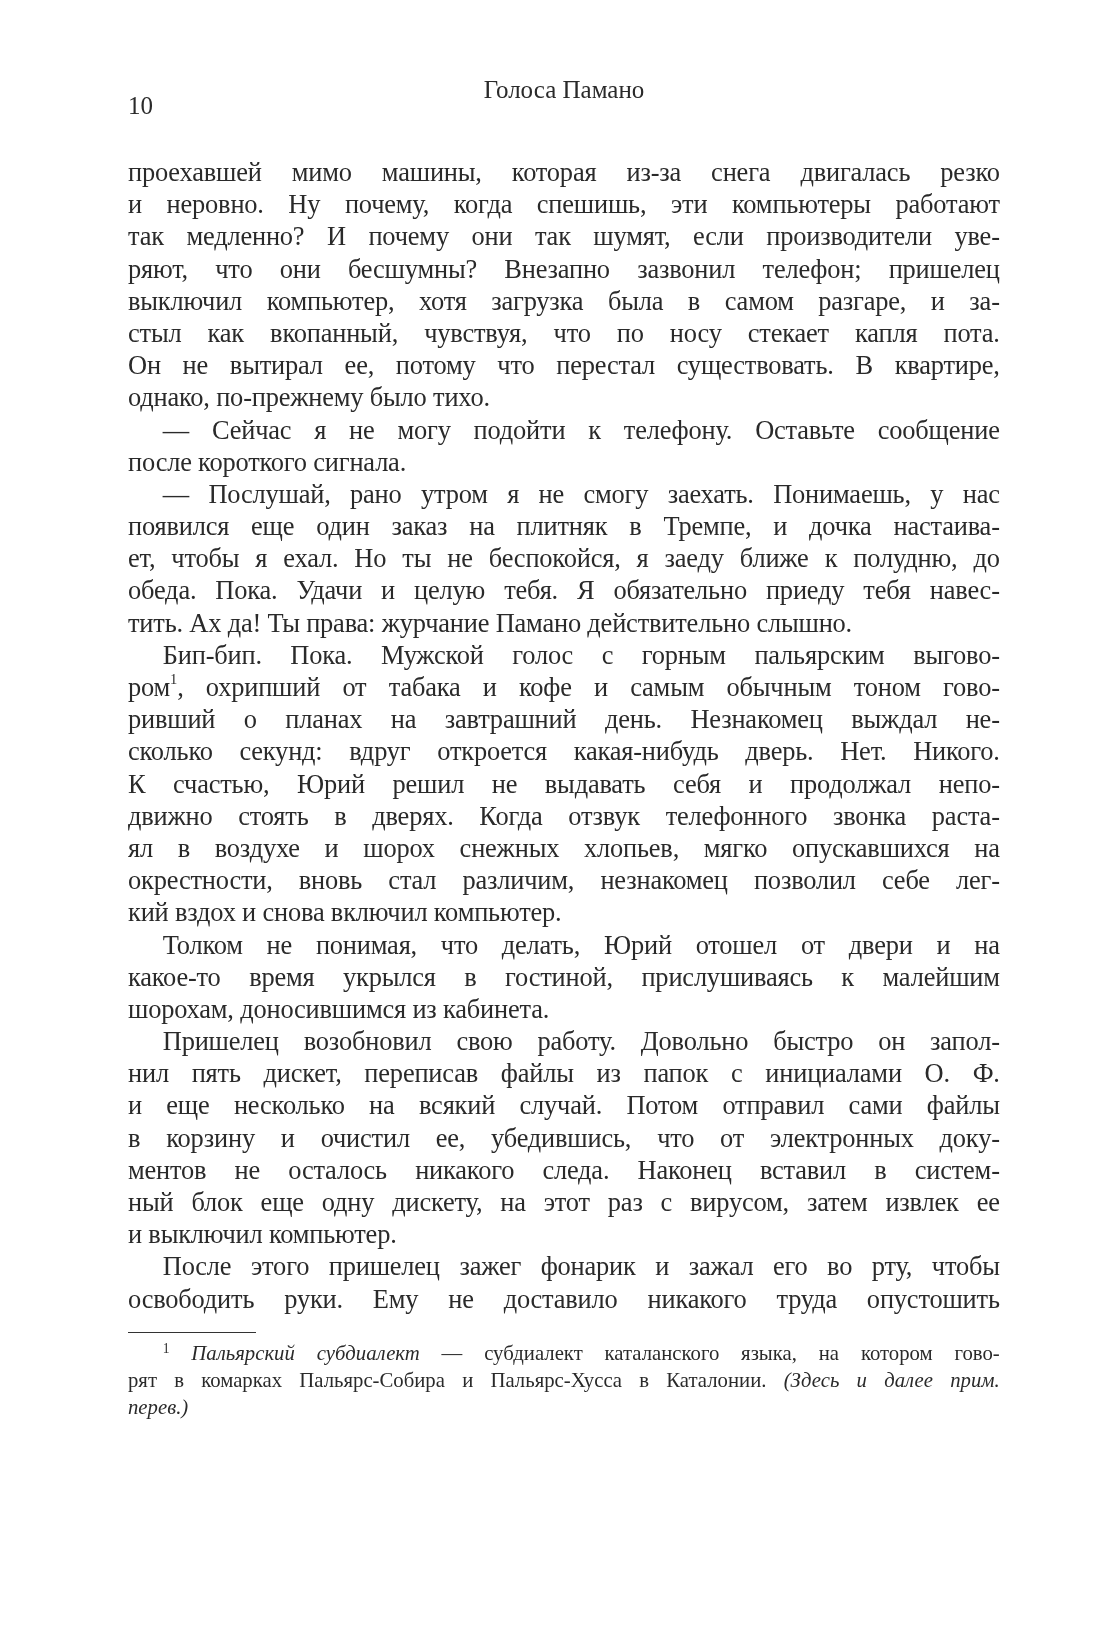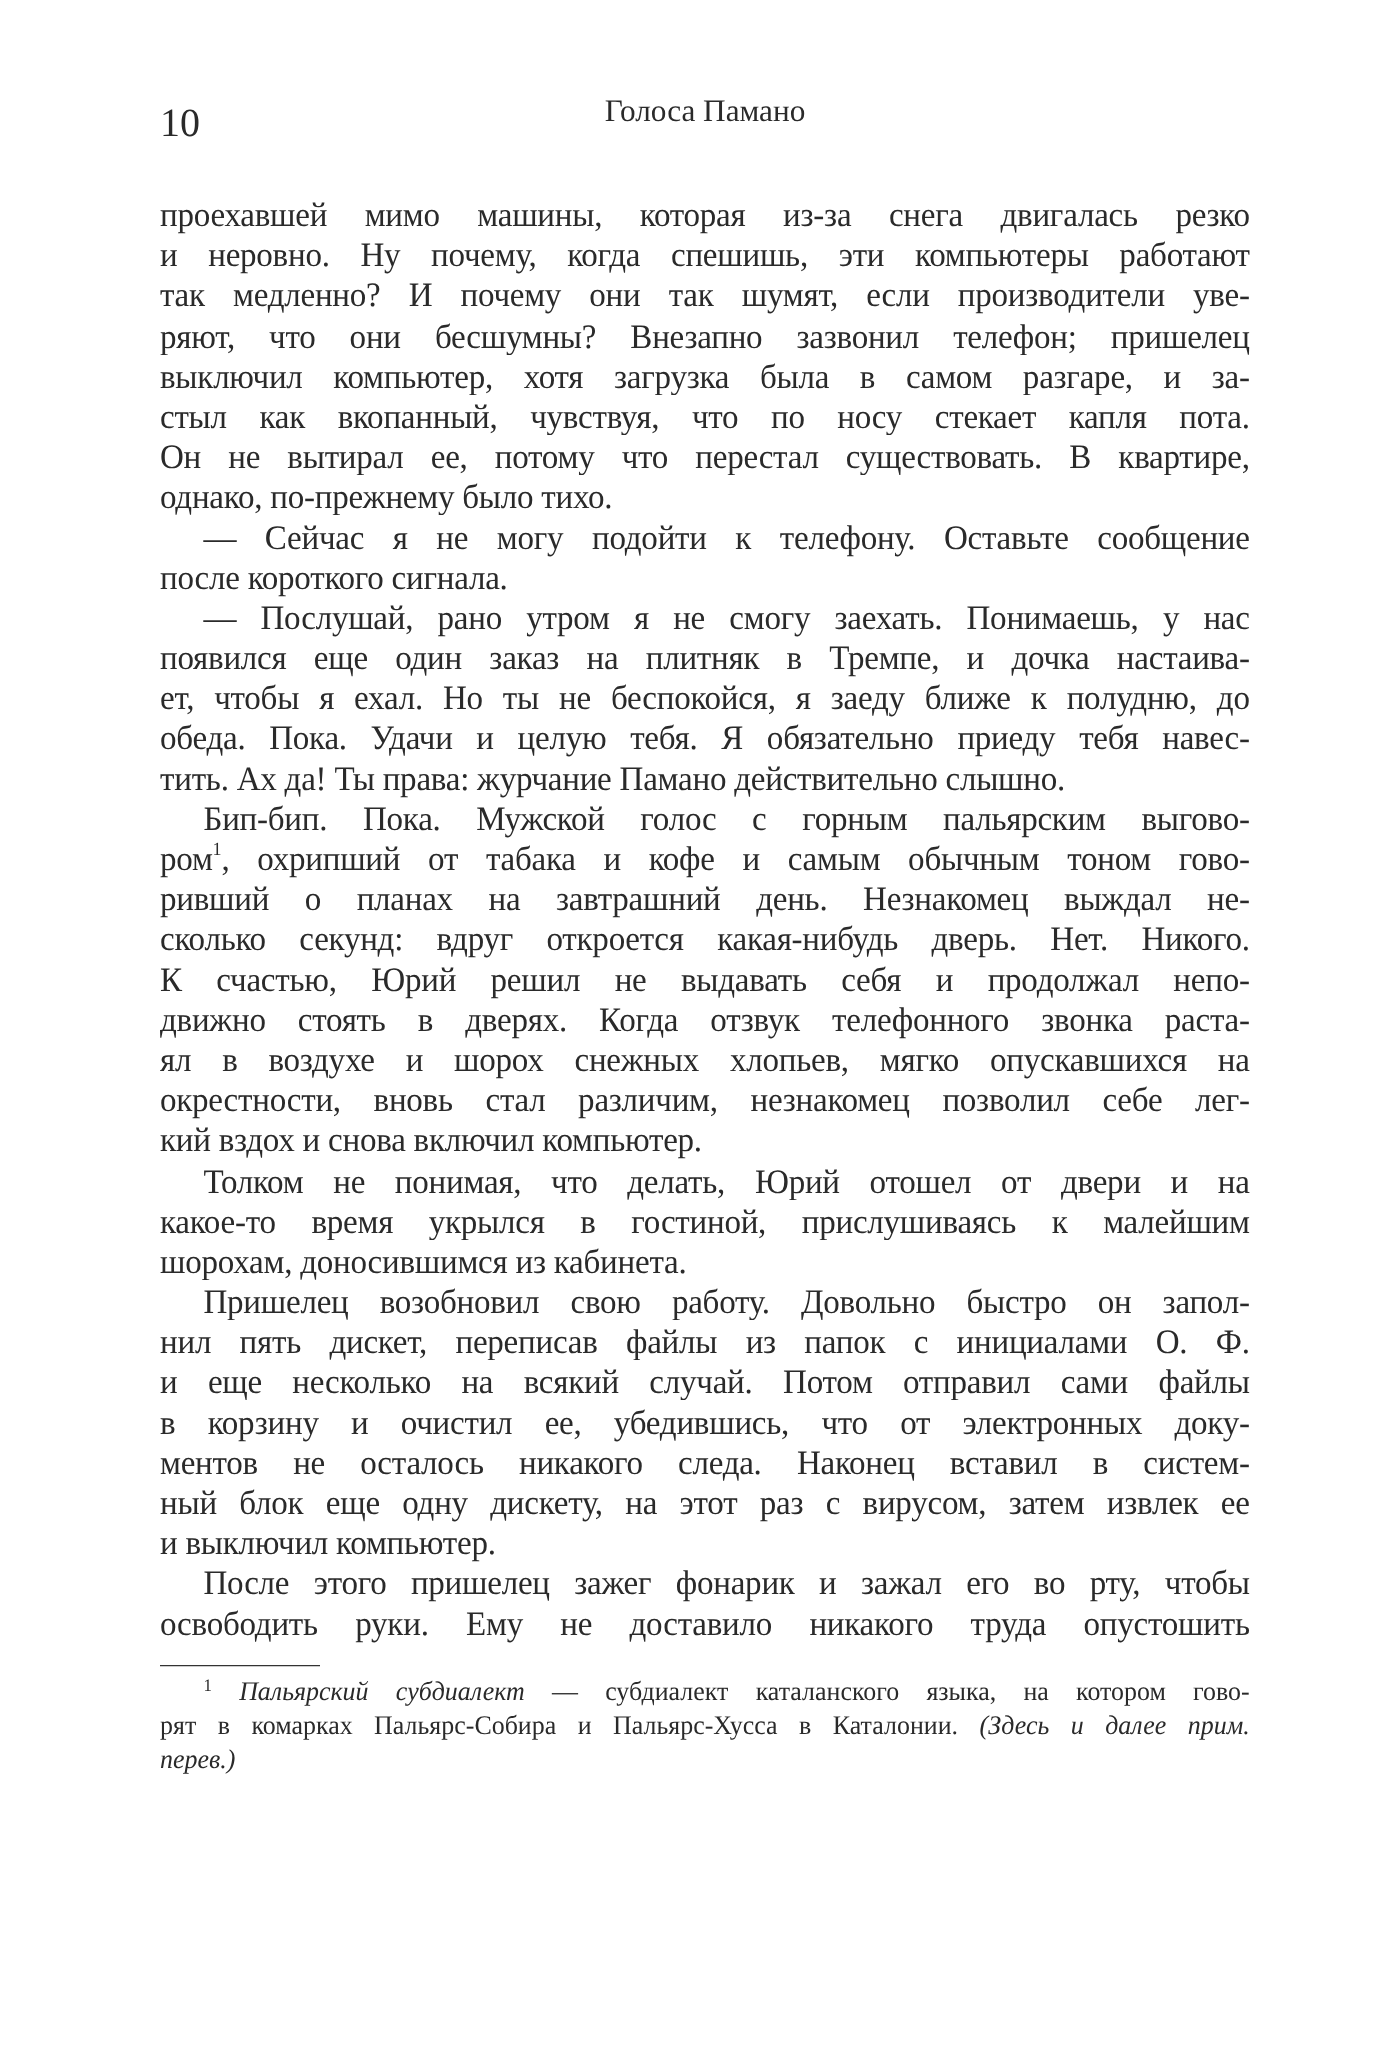--- a/index.html
+++ b/index.html
@@ -3,21 +3,21 @@
 <meta charset="utf-8">
 <style>
   html, body { margin: 0; padding: 0; background: #ffffff; }
   body {
     width: 1100px; height: 1650px; overflow: hidden; position: relative;
     font-family: "Liberation Serif", "DejaVu Serif", serif;
     color: #2a2a2a;
   }
   .page { position: absolute; left: 0; top: 0; width: 1100px; height: 1650px; }
   .header { position: absolute; top: 76px; left: 128px; width: 872px; height: 40px; }
-  .page-num { position: absolute; left: 0; top: 4px; font-size: 32px; }
+  .page-num { position: absolute; left: 0; top: 16px; font-size: 25px; }
   .running-title { position: absolute; left: 0; right: 0; top: 0; text-align: center; font-size: 25px; }
   .body-text { position: absolute; left: 128px; top: 156px; width: 872px; }
   .line {
     display: block; height: 32.2px; line-height: 32.2px;
     font-size: 27.4px; text-align: justify; text-align-last: justify;
     white-space: nowrap; letter-spacing: -0.2px;
     transform: scaleX(0.965); transform-origin: left center; width: 103.6%;
   }
   .line.last { text-align-last: left; }
   .line.indent { text-indent: 36px; }

